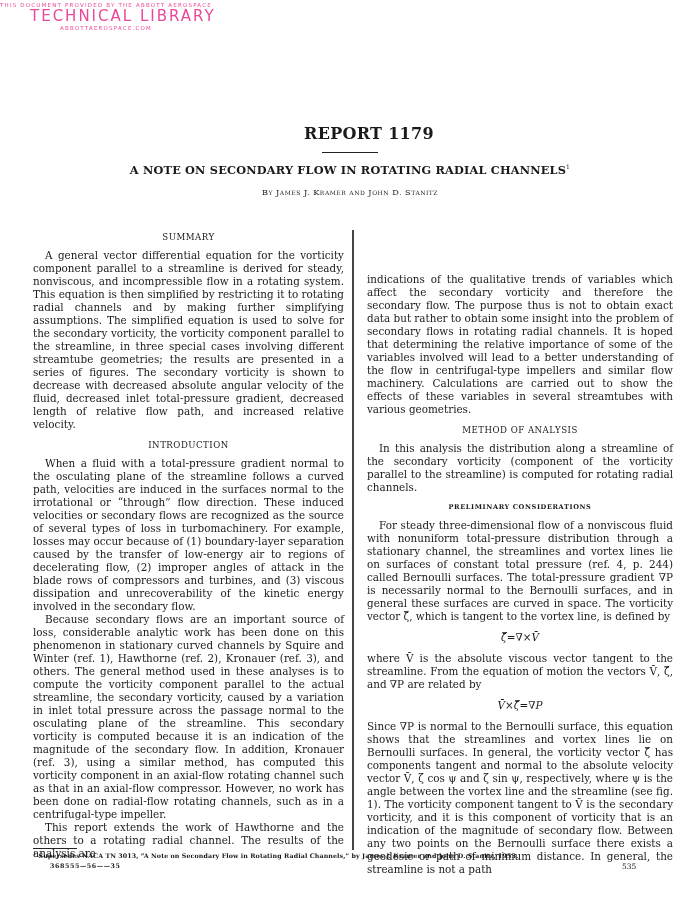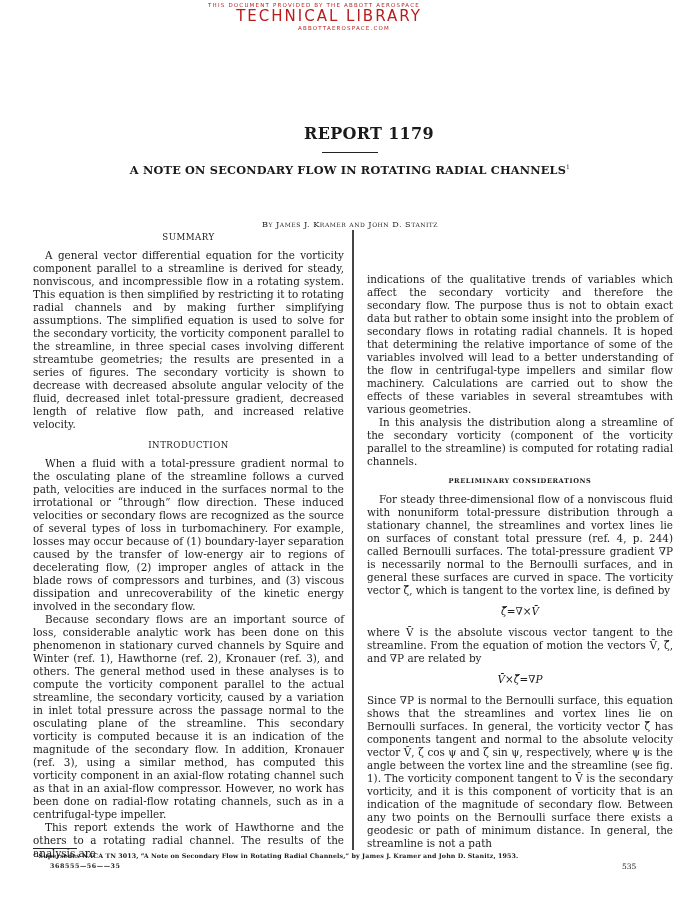--- a/index.html
+++ b/index.html
@@ -1,30 +1,30 @@
 <!DOCTYPE html>
 <html><head>
 <meta charset="utf-8">
 <style>
   html, body { margin: 0; padding: 0; background: #ffffff; }
   body { width: 700px; height: 906px; position: relative; overflow: hidden;
          font-family: "DejaVu Serif", "Liberation Serif", serif; color: #1a1a1a; }
-  .watermark { position: absolute; top: 2px; left: 0; width: 628px; text-align: center;
-               color: #b91c1c; font-family: "DejaVu Sans", sans-serif; line-height: 1.1; }
+  .watermark { position: absolute; top: 2px; left: 0; width: 628px; text-align: left;
+               color: #ec4899; font-family: "DejaVu Sans", sans-serif; line-height: 1.1; }
   .wm-top { font-size: 5.5px; letter-spacing: 1.2px; }
   .wm-main { font-size: 15px; letter-spacing: 2px; margin-left: 30px; }
   .wm-url { font-size: 5.5px; letter-spacing: 1.2px; margin-left: 60px; }
   .report-title { position: absolute; top: 124px; left: 0; width: 700px; text-align: center;
                   font-size: 16px; font-weight: bold; letter-spacing: 0.3px; padding-left: 19px; }
   .title-rule { position: absolute; top: 152px; left: 322px; width: 56px; height: 1px; background: #222; }
   .paper-title { position: absolute; top: 163px; left: 0; width: 700px; text-align: center;
                  font-size: 11.3px; font-weight: bold; letter-spacing: 0.2px; }
   .paper-title sup { font-size: 6px; font-weight: normal; }
   .authors { position: absolute; top: 187px; left: 0; width: 700px; text-align: center;
-             font-size: 8.2px; font-variant: small-caps; letter-spacing: 0.5px; margin-top: 32px; }
+             font-size: 8.2px; font-variant: small-caps; letter-spacing: 0.5px; }
   .col { position: absolute; top: 231px; font-size: 10.4px; line-height: 13.0px;
          text-align: justify; }
   .col-left { left: 33px; width: 311px; }
   .col-right { left: 367px; width: 306px; margin-top: 42px; }
   .col-divider { position: absolute; left: 352px; top: 230px; width: 1.5px; height: 620px; background: #444; }
   .heading { text-align: center; font-weight: normal; font-size: 8.6px; letter-spacing: 0.5px;
              margin: 0 0 5px 0; }
   .subheading { text-align: center; font-weight: bold; font-size: 6.6px; letter-spacing: 0.6px;
                 margin: 7px 0 5px 0; }
   p { margin: 0; text-indent: 12px; }
@@ -58,20 +58,21 @@
   <div class="heading sec-gap">INTRODUCTION</div>
   <p>When a fluid with a total-pressure gradient normal to the osculating plane of the streamline follows a curved path, velocities are induced in the surfaces normal to the irrotational or “through” flow direction. These induced velocities or secondary flows are recognized as the source of several types of loss in turbomachinery. For example, losses may occur because of (1) boundary-layer separation caused by the transfer of low-energy air to regions of decelerating flow, (2) improper angles of attack in the blade rows of compressors and turbines, and (3) viscous dissipation and unrecoverability of the kinetic energy involved in the secondary flow.</p>
   <p>Because secondary flows are an important source of loss, considerable analytic work has been done on this phenomenon in stationary curved channels by Squire and Winter (ref. 1), Hawthorne (ref. 2), Kronauer (ref. 3), and others. The general method used in these analyses is to compute the vorticity component parallel to the actual streamline, the secondary vorticity, caused by a variation in inlet total pressure across the passage normal to the osculating plane of the streamline. This secondary vorticity is computed because it is an indication of the magnitude of the secondary flow. In addition, Kronauer (ref. 3), using a similar method, has computed this vorticity component in an axial-flow rotating channel such as that in an axial-flow compressor. However, no work has been done on radial-flow rotating channels, such as in a centrifugal-type impeller.</p>
   <p>This report extends the work of Hawthorne and the others to a rotating radial channel. The results of the analysis are</p>
 </div>
 
 <div class="col-divider"></div>
 
 <div class="col col-right">
   <p style="text-indent:0">indications of the qualitative trends of variables which affect the secondary vorticity and therefore the secondary flow. The purpose thus is not to obtain exact data but rather to obtain some insight into the problem of secondary flows in rotating radial channels. It is hoped that determining the relative importance of some of the variables involved will lead to a better understanding of the flow in centrifugal-type impellers and similar flow machinery. Calculations are carried out to show the effects of these variables in several streamtubes with various geometries.</p>
+  <div class="heading sec-gap">METHOD OF ANALYSIS</div>
   <p>In this analysis the distribution along a streamline of the secondary vorticity (component of the vorticity parallel to the streamline) is computed for rotating radial channels.</p>
   <div class="subheading">PRELIMINARY CONSIDERATIONS</div>
   <p>For steady three-dimensional flow of a nonviscous fluid with nonuniform total-pressure distribution through a stationary channel, the streamlines and vortex lines lie on surfaces of constant total pressure (ref. 4, p. 244) called Bernoulli surfaces. The total-pressure gradient ∇P is necessarily normal to the Bernoulli surfaces, and in general these surfaces are curved in space. The vorticity vector ζ̄, which is tangent to the vortex line, is defined by</p>
   <div class="eq">ζ̄=∇×V̄</div>
   <p style="text-indent:0">where V̄ is the absolute viscous vector tangent to the streamline. From the equation of motion the vectors V̄, ζ̄, and ∇P are related by</p>
   <div class="eq">V̄×ζ̄=∇P</div>
   <p style="text-indent:0">Since ∇P is normal to the Bernoulli surface, this equation shows that the streamlines and vortex lines lie on Bernoulli surfaces. In general, the vorticity vector ζ̄ has components tangent and normal to the absolute velocity vector V̄, ζ cos ψ and ζ sin ψ, respectively, where ψ is the angle between the vortex line and the streamline (see fig. 1). The vorticity component tangent to V̄ is the secondary vorticity, and it is this component of vorticity that is an indication of the magnitude of secondary flow. Between any two points on the Bernoulli surface there exists a geodesic or path of minimum distance. In general, the streamline is not a path</p>
 </div>
 
 <div class="footnote-rule"></div>

